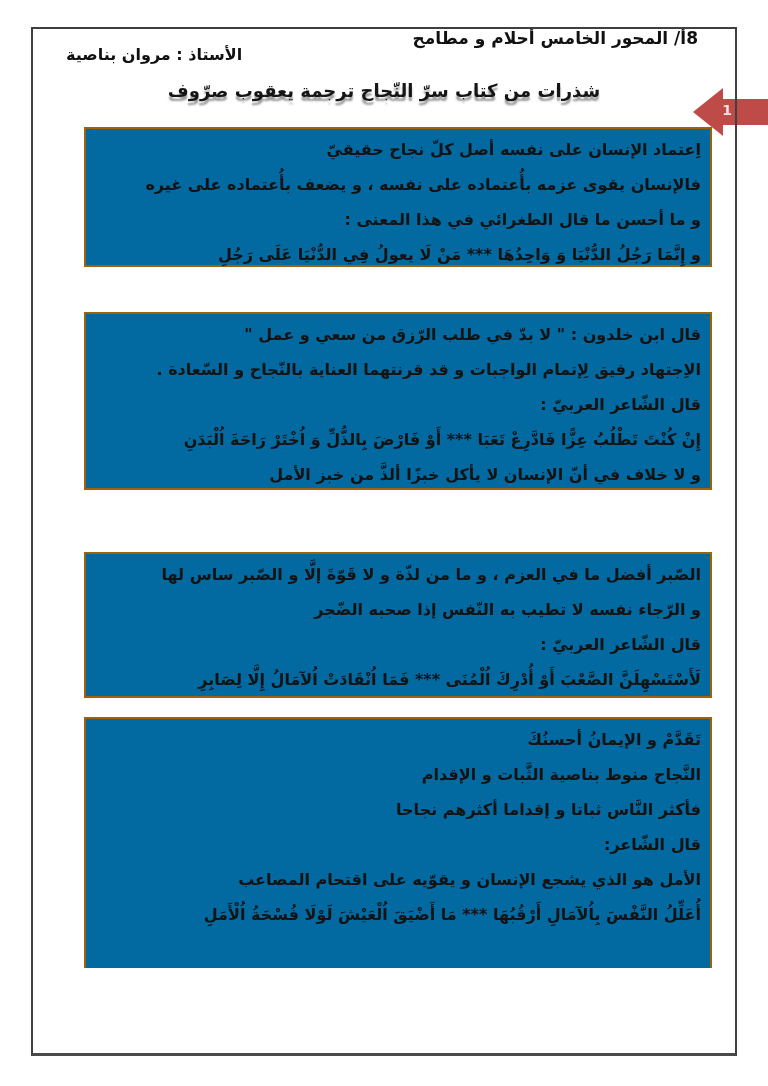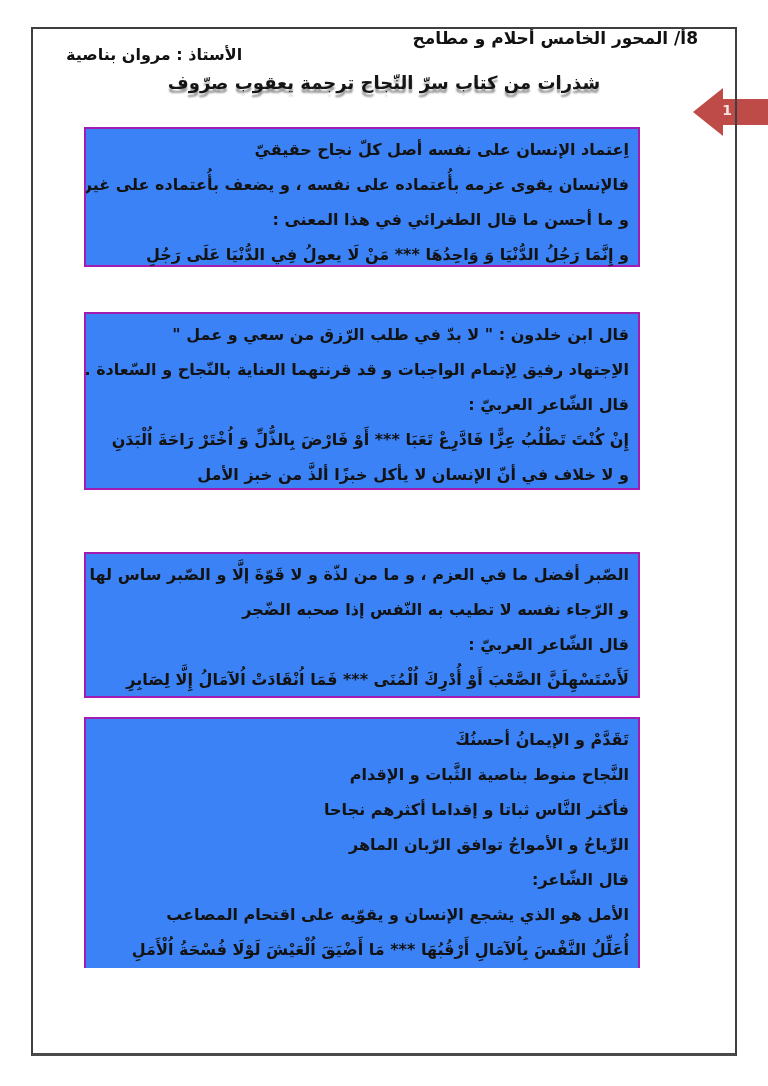--- a/index.html
+++ b/index.html
@@ -47,21 +47,21 @@
     left: 66px;
     font-size: 16px;
     font-weight: bold;
     color: #111;
     direction: rtl;
     white-space: nowrap;
     z-index: 2;
   }
   .doc-title {
     position: absolute;
-    top: 72px;
+    top: 80px;
     left: 40px;
     width: 688px;
     text-align: center;
     font-size: 18px;
     font-weight: bold;
     color: #151515;
     text-shadow: 0 4px 2px #9c9c9c;
     direction: rtl;
     white-space: nowrap;
     z-index: 2;
@@ -101,23 +101,23 @@
     width: 20px;
     text-align: center;
     color: #f3e3e2;
     font-size: 14px;
     font-weight: bold;
     direction: ltr;
   }
   .quote-box {
     position: absolute;
     left: 84px;
-    width: 556px;
-    border: 2px solid #a21caf;
-    background: #3b82f6;
+    width: 628px;
+    border: 2px solid #a16207;
+    background: #0369a1;
     box-sizing: border-box;
     z-index: 1;
   }
   .quote-box.open-bottom { border-bottom: none; }
   .box-1 { top: 127px; height: 140px; }
   .box-2 { top: 312px; height: 178px; }
   .box-3 { top: 532px; height: 146px; margin-top: 20px; }
   .box-4 { top: 717px; height: 251px; }
   .text-line {
     direction: rtl;
@@ -176,20 +176,19 @@
       <div class="text-line">قال الشّاعر العربيّ :</div>
       <div class="text-line">لَأَسْتَسْهِلَنَّ الصَّعْبَ أَوْ أُدْرِكَ اُلْمُنَى *** فَمَا اُنْقَادَتْ اُلآمَالُ إِلَّا لِصَابِرِ</div>
     </div>
   </div>
 
   <div class="quote-box box-4 open-bottom">
     <div class="box-pad">
       <div class="text-line">تَقَدَّمْ و الإيمانُ أحسنُكَ</div>
       <div class="text-line">النَّجاح منوط بناصية الثَّبات و الإقدام</div>
       <div class="text-line">فأكثر النَّاس ثباتا و إقداما أكثرهم نجاحا</div>
-      <div class="text-line">الرِّياحُ و الأمواجُ توافق الرّبان الماهر</div>
       <div class="text-line">قال الشّاعر:</div>
       <div class="text-line">الأمل هو الذي يشجع الإنسان و يقوّيه على اقتحام المصاعب</div>
       <div class="text-line">أُعَلِّلُ النَّفْسَ بِاُلآمَالِ أَرْقُبُهَا *** مَا أَضْيَقَ اُلْعَيْشَ لَوْلَا فُسْحَةُ اُلْأَمَلِ</div>
     </div>
   </div>
 
 </div>
 
 </body></html>

